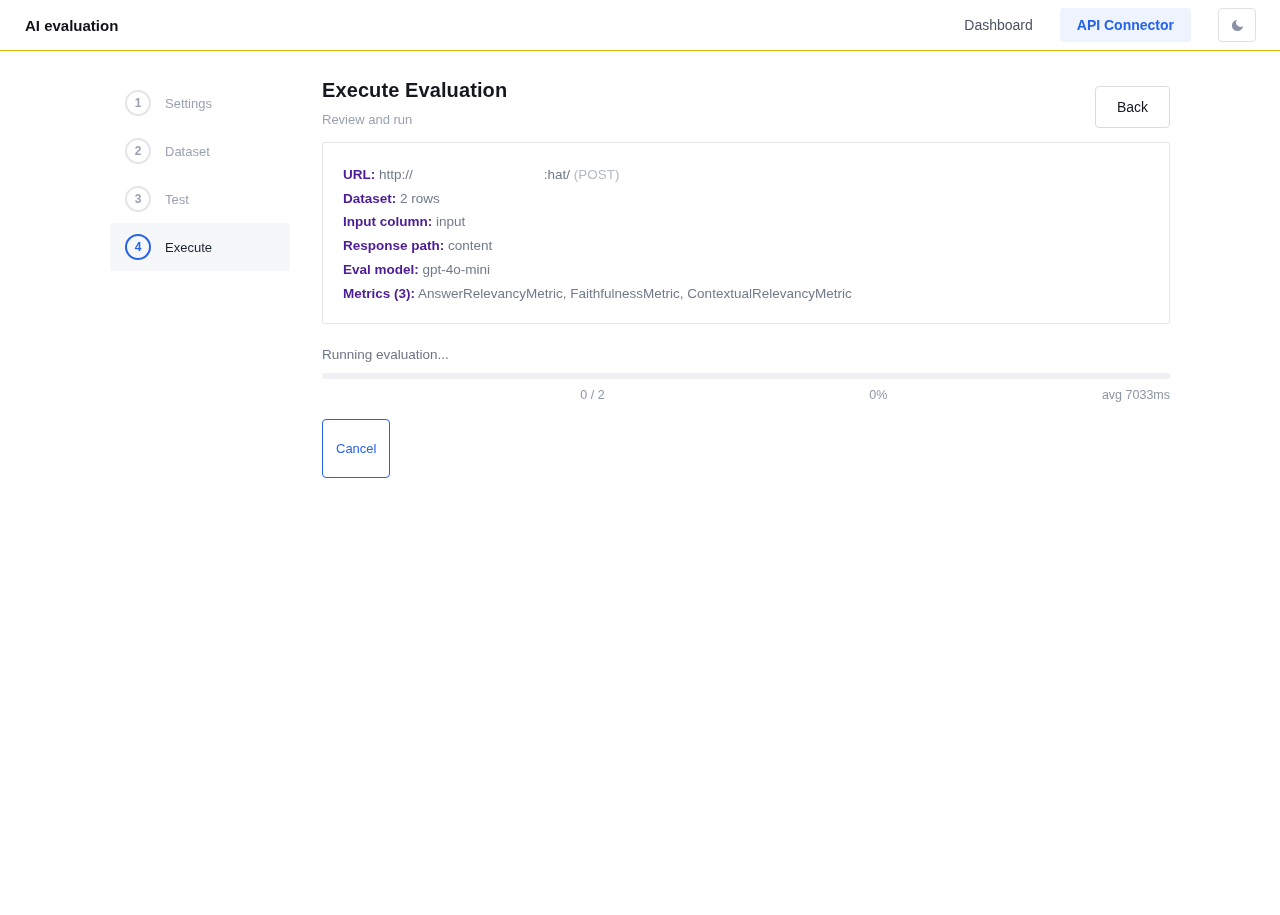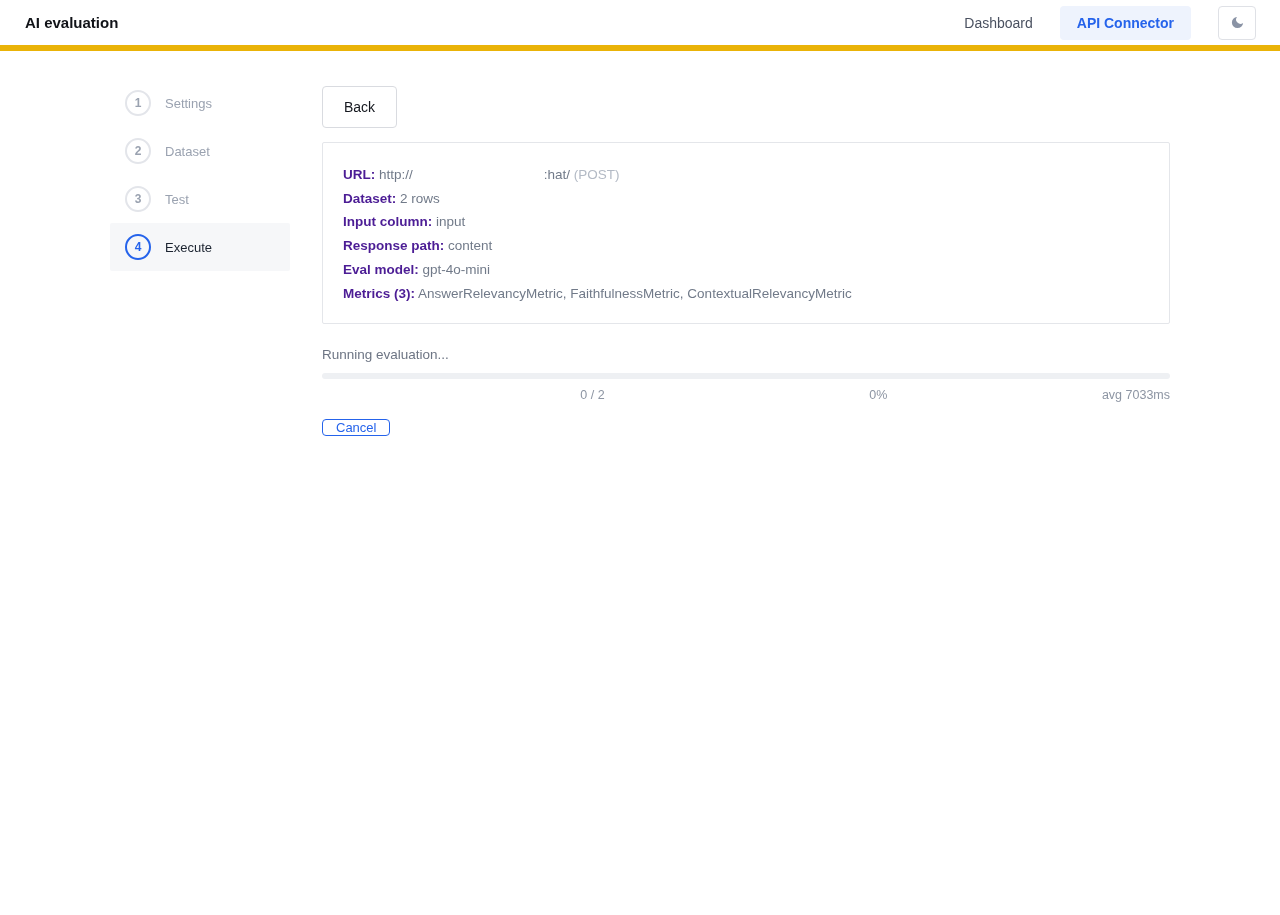--- a/index.html
+++ b/index.html
@@ -11,21 +11,21 @@
     overflow: hidden;
   }
 
   
   .topbar {
     height: 51px;
     display: flex;
     align-items: center;
     justify-content: space-between;
     padding: 0 24px 0 25px;
-    border-bottom: 6px solid #eab308;
+    border-bottom: 1px solid #eab308;
     background: #ffffff;
   }
   .app-title { font-size: 15px; font-weight: 700; color: #111318; }
   .topnav { display: flex; align-items: center; gap: 27px; }
   .nav-link {
     font-size: 14px; color: #4a5160; font-weight: 500;
     text-decoration: none; cursor: pointer;
   }
   .nav-pill {
     font-size: 14px; font-weight: 700;
@@ -126,21 +126,21 @@
   .stat-right { text-align: right; }
 
   .cancel-btn {
     margin-top: 17px;
     background: #ffffff;
     border: 1px solid #2563eb;
     border-radius: 4px;
     color: #2563eb;
     font-size: 13px;
     font-family: "Liberation Sans", sans-serif;
-    padding: 0 13px;
+    padding: 21px 13px;
     cursor: pointer;
   }
 </style>
 </head>
 <body>
 
 <header class="topbar">
   <div class="app-title">AI evaluation</div>
   <nav class="topnav">
     <a class="nav-link">Dashboard</a>
@@ -172,20 +172,24 @@
     </div>
     <div class="step-row active">
       <span class="step-circle">4</span>
       <span class="step-label">Execute</span>
     </div>
   </aside>
 
   <main class="main">
 
     <div class="main-header">
+      <div>
+        <h1 class="page-title">Execute Evaluation</h1>
+        <div class="page-subtitle">Review and run</div>
+      </div>
       <button class="back-btn">Back</button>
     </div>
 
     <section class="summary-box">
       <div class="summary-line">
         <b>URL:</b>
         <span>http://</span><span class="url-space"></span><span>:hat/</span>
         <span class="url-method">(POST)</span>
       </div>
       <div class="summary-line">

